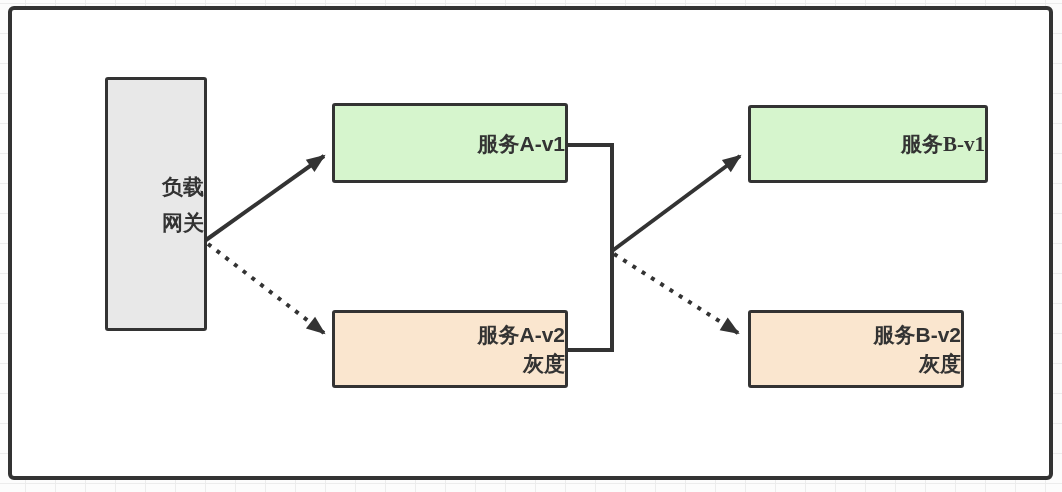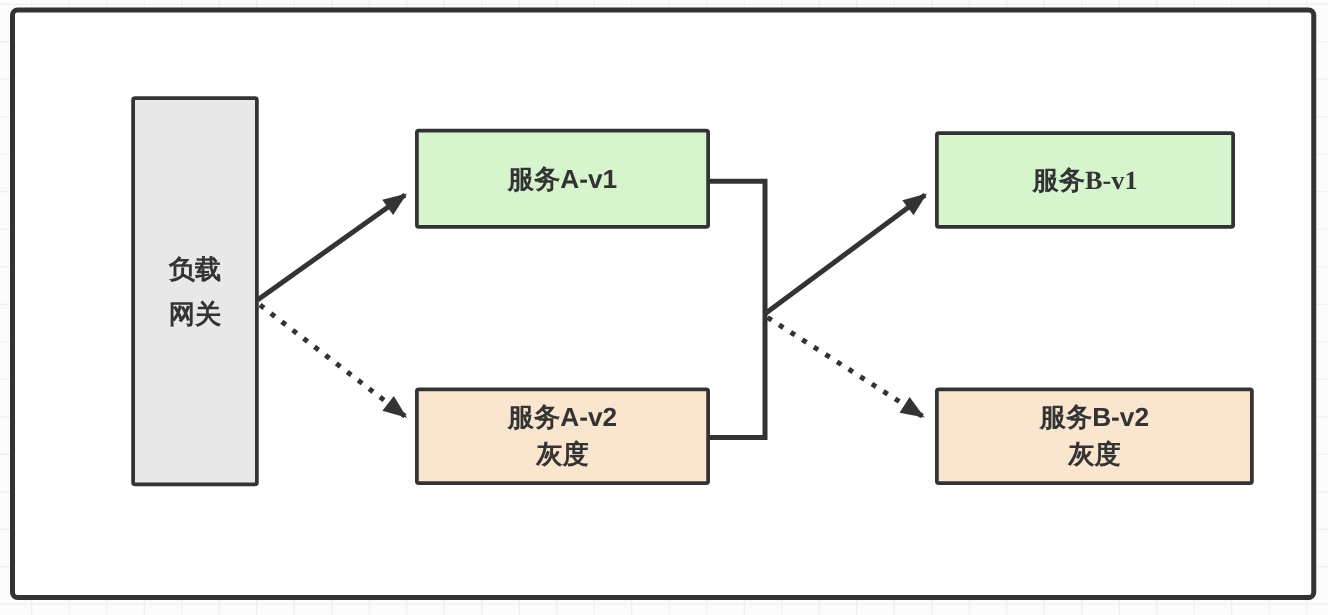--- a/index.html
+++ b/index.html
@@ -18,29 +18,29 @@
   }
   #frame {
     position: absolute; left: 8px; top: 6px; width: 1045px; height: 474px;
     box-sizing: border-box; background: #ffffff;
     border: 4px solid #333333; border-radius: 6px;
   }
   .node {
     position: absolute; box-sizing: border-box;
     border: 3px solid #333333; border-radius: 3px;
     display: flex; flex-direction: column;
-    align-items: center; justify-content: center;
+    align-items: flex-end; justify-content: center;
     color: #333333; font-size: 21px; font-weight: 600;
     line-height: 29px; text-align: center;
   }
-  #gateway { left: 105px; top: 77px; width: 102px; height: 312px; gap: 7px; }
+  #gateway { left: 105px; top: 77px; width: 102px; height: 254px; gap: 7px; }
   #node-a-v1 { left: 332px; top: 103px; width: 236px; height: 80px; }
   #node-a-v2 { left: 332px; top: 310px; width: 236px; height: 78px; }
   #node-b-v1 { left: 748px; top: 105px; width: 240px; height: 78px; font-family: Liberation Serif, serif; }
-  #node-b-v2 { left: 748px; top: 310px; width: 255px; height: 78px; }
+  #node-b-v2 { left: 748px; top: 310px; width: 216px; height: 78px; }
   #wires { position: absolute; left: 0; top: 0; width: 1062px; height: 492px; pointer-events: none; }
 </style>
 </head>
 <body>
 
 <div id="stage">
 
   <div id="frame"></div>
 
   <div class="node" id="gateway" style="background: rgb(232, 232, 232);">

